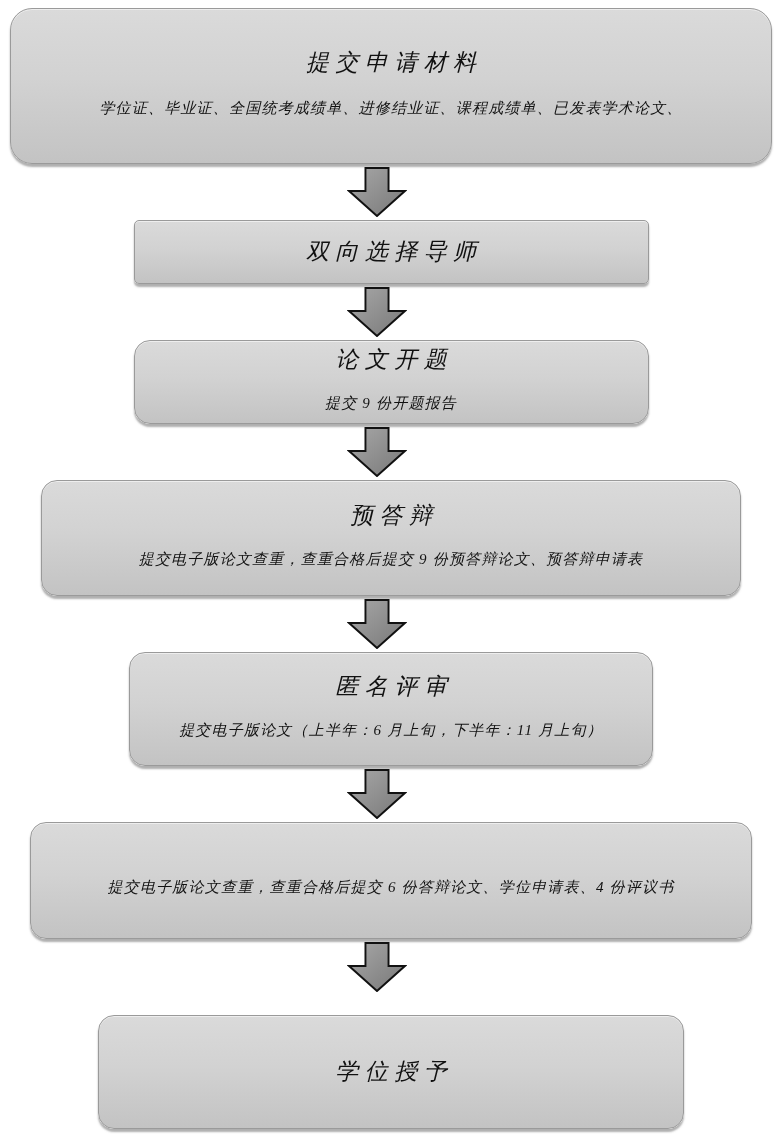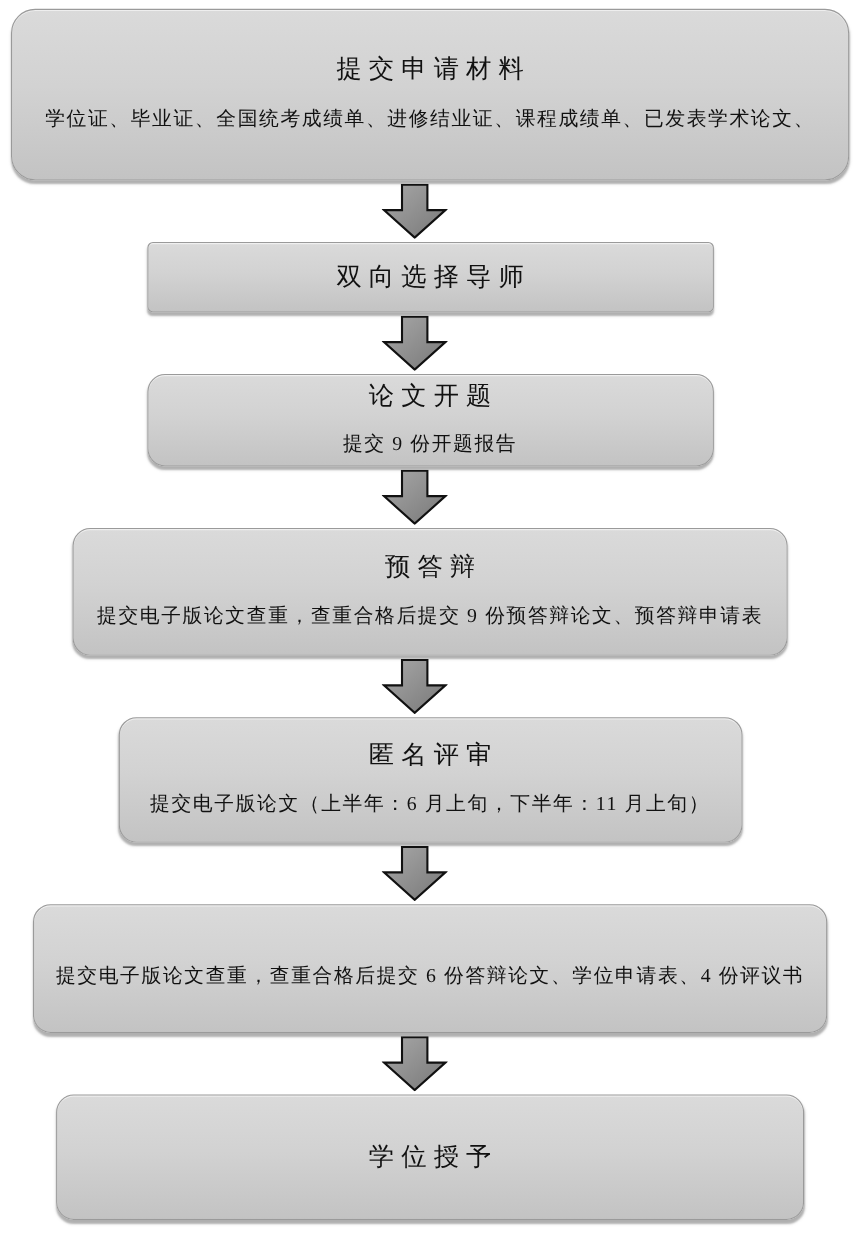--- a/index.html
+++ b/index.html
@@ -25,43 +25,44 @@
     background: linear-gradient(to bottom, #dadada 0%, #d2d2d2 45%, #c3c3c3 100%);
     border: 1.5px solid #9a9a9a;
     border-radius: 16px;
     box-shadow: 0 3px 2px rgba(110,110,110,0.55), inset 0 1px 0 rgba(255,255,255,0.55);
     display: flex;
     flex-direction: column;
     justify-content: center;
     align-items: center;
     text-align: right;
     flex: 0 0 auto;
+    font-style: italic;
   }
   .box .title {
     font-size: 23px;
     letter-spacing: 0.28em;
     text-indent: 0.28em;
     line-height: 1.25;
     white-space: nowrap;
   }
   .box .detail {
-    font-size: 18px;
+    font-size: 15px;
     letter-spacing: 0.08em;
     line-height: 30px;
     white-space: nowrap;
   }
   .box .detail-block { margin-top: 13px; }
   .s1 { width: 762px; height: 156px; border-radius: 22px; }
   .s1 .detail-block { margin-top: 16px; }
   .s2 { width: 515px; height: 64px; border-radius: 5px; }
   .s3 { width: 515px; height: 84px; }
-  .s4 { width: 650px; height: 116px; }
-  .s5 { width: 567px; height: 114px; }
+  .s4 { width: 700px; height: 116px; }
+  .s5 { width: 524px; height: 114px; }
   .s6 { width: 722px; height: 117px; }
-  .s7 { width: 680px; height: 114px; }
+  .s7 { width: 586px; height: 114px; margin-top: 20px; }
   .arrow {
     flex: 0 0 auto;
     margin: 3px 0;
     width: 60px;
     height: 50px;
     transform: translateX(-14px);
   }
   .arrow svg { display: block; width: 100%; height: 100%; }
 </style>
 </head>

